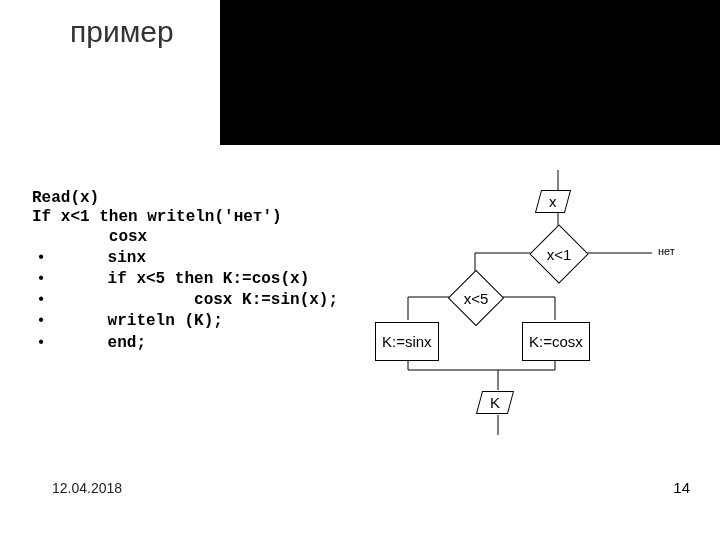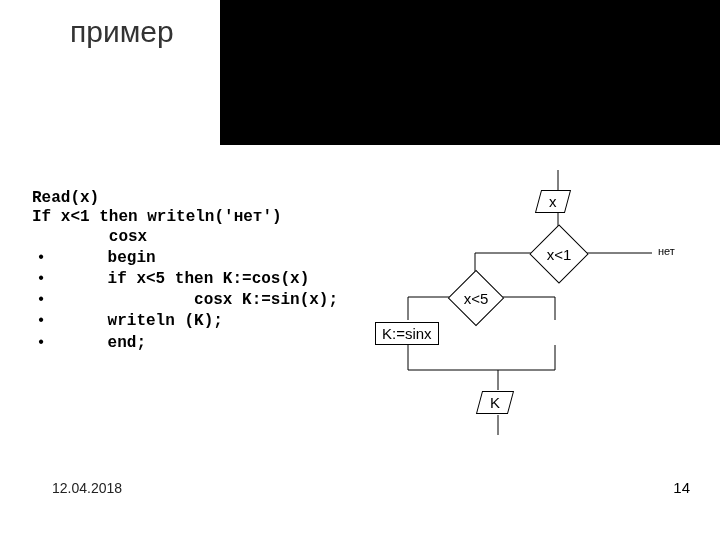--- a/index.html
+++ b/index.html
@@ -8,38 +8,38 @@
   .blackbox{position:absolute;left:220px;top:0;width:500px;height:145px;background:#000}
   .code{position:absolute;left:32px;top:170px;font-family:"Courier New",monospace;font-size:16px;font-weight:bold;line-height:1.2;white-space:pre}
   .code .bullet{display:inline-block;width:18px;text-align:center;font-family:Arial;font-weight:normal}
   .footer-date{position:absolute;left:52px;bottom:26px;font-size:14px;color:#222}
   .footer-page{position:absolute;right:30px;bottom:26px;font-size:15px;color:#000000}
   
   .fc{position:absolute;left:380px;top:175px;width:330px;height:270px;font-size:15px}
   .fc .el{position:absolute;background:#fff;text-align:center}
   .fc .para{border:1px solid #000;transform:skewX(-15deg)}
   .fc .para span{display:block;transform:skewX(15deg);padding:2px 10px}
-  .fc .rect{border:1px solid #000;padding:2px 6px}
+  .fc .rect{border:1px solid #000;padding:10px 6px}
   .fc .diam{border:1px solid #000;transform:rotate(45deg)}
   .fc .diam span{position:absolute;left:50%;top:50%;transform:translate(-50%,-50%) rotate(-45deg);white-space:nowrap}
   .fc .txt{position:absolute;font-size:11px}
   .fc svg{position:absolute;left:0;top:0;overflow:visible}
 </style>
 </head>
 <body>
 
 <div class="page">
   <div class="blackbox"></div>
   <div class="title">пример</div>
 
   <div class="code">
 <span>Read(x)</span>
 <span>If x&lt;1 then writeln('нет')</span>
 <span>        cosx</span>
-<span class="bullet">•</span><span>      begin</span>
+<span class="bullet">•</span><span>      sinx</span>
 <span class="bullet">•</span><span>      if x&lt;5 then K:=cos(x)</span>
 <span class="bullet">•</span><span>               cosx K:=sin(x);</span>
 <span class="bullet">•</span><span>      writeln (K);</span>
 <span class="bullet">•</span><span>      end;</span></div>
 
   <div class="fc">
     <svg width="330" height="270">
       <defs>
           <marker id="ah" markerWidth="8" markerHeight="8" refX="6" refY="3" orient="auto">
             <path d="M0,0 L6,3 L0,6 Z" fill="#000"></path>
@@ -71,20 +71,21 @@
         <span>x</span>
       </div>
     <div class="el diam" style="left:158px;top:58px;width:40px;height:40px">
         <span>x&lt;1</span>
       </div>
     <div class="txt" style="left:278px;top:70px">нет</div>
     <div class="el diam" style="left:76px;top:103px;width:38px;height:38px">
         <span>x&lt;5</span>
       </div>
     <div class="el rect" style="left:-5px;top:147px">K:=sinx</div>
+    <div class="el rect" style="left:142px;top:147px">K:=cosx</div>
     <div class="el para" style="left:99px;top:216px">
         <span>K</span>
       </div>
   </div>
 
   <div class="footer-date">12.04.2018</div>
   <div class="footer-page">14</div>
 </div>
 
 </body></html>

